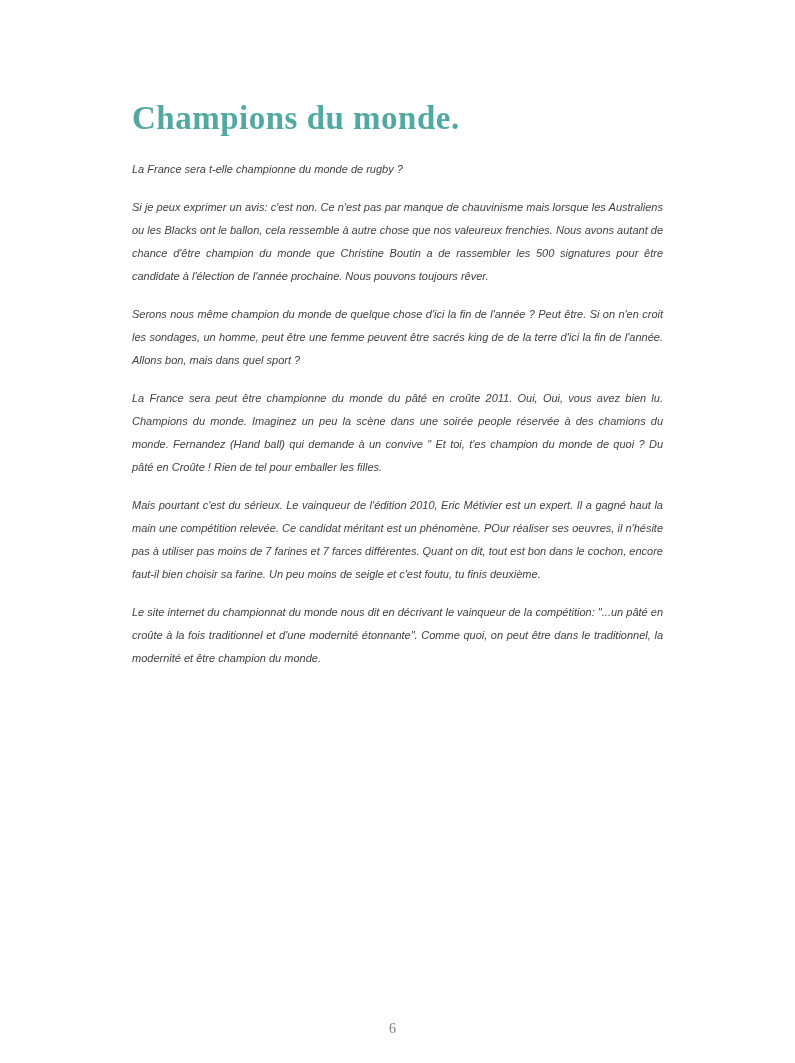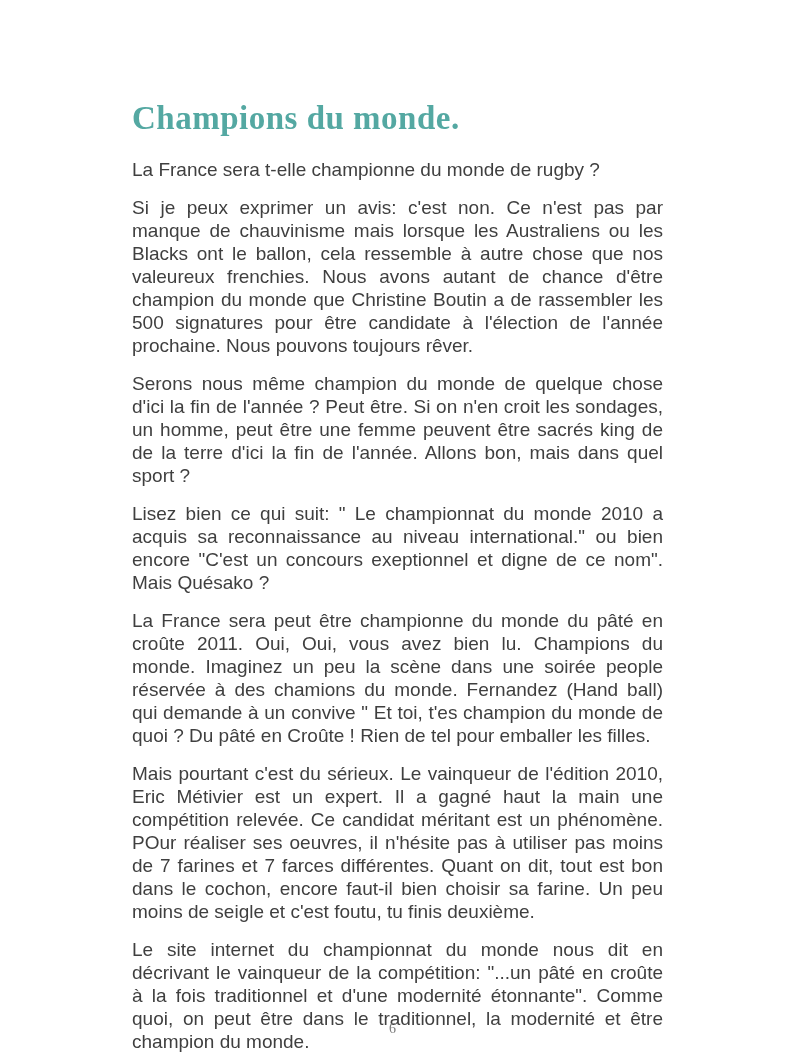--- a/index.html
+++ b/index.html
@@ -26,24 +26,25 @@
     margin: 100px 0 22px 0;
     font-family: "Liberation Serif", serif;
     font-weight: bold;
     font-size: 33px;
     line-height: 1.1;
     color: #54a8a2;
     letter-spacing: 0.5px;
   }
   .doc-paragraph {
     margin: 0 0 15px 0;
-    font-size: 19px;
+    font-size: 11px;
     line-height: 23px;
     color: #3f3f3f;
     text-align: justify;
+    font-style: italic;
   }
   .page-footer {
     position: absolute;
     left: 0;
     bottom: 26px;
     width: 100%;
     text-align: center;
   }
   .page-number {
     font-family: "Liberation Serif", serif;
@@ -53,21 +54,20 @@
 </style>
 </head>
 <body>
 
 <div class="page">
   <div class="content">
     <h1 class="doc-title">Champions du monde.</h1>
     <p class="doc-paragraph">La France sera t-elle championne du monde de rugby ?</p>
     <p class="doc-paragraph">Si je peux exprimer un avis: c'est non. Ce n'est pas par manque de chauvinisme mais lorsque les Australiens ou les Blacks ont le ballon, cela ressemble à autre chose que nos valeureux frenchies. Nous avons autant de chance d'être champion du monde que Christine Boutin a de rassembler les 500 signatures pour être candidate à l'élection de l'année prochaine. Nous pouvons toujours rêver.</p>
     <p class="doc-paragraph">Serons nous même champion du monde de quelque chose d'ici la fin de l'année ? Peut être. Si on n'en croit les sondages, un homme, peut être une femme peuvent être sacrés king de de la terre d'ici la fin de l'année. Allons bon, mais dans quel sport ?</p>
-    <p class="doc-paragraph">Lisez bien ce qui suit: " Le championnat du monde 2010 a acquis sa reconnaissance au niveau international." ou bien encore "C'est un concours exeptionnel et digne de ce nom". Mais Quésako ?</p>
     <p class="doc-paragraph">La France sera peut être championne du monde du pâté en croûte 2011. Oui, Oui, vous avez bien lu. Champions du monde. Imaginez un peu la scène dans une soirée people réservée à des chamions du monde. Fernandez (Hand ball) qui demande à un convive " Et toi, t'es champion du monde de quoi ? Du pâté en Croûte ! Rien de tel pour emballer les filles.</p>
     <p class="doc-paragraph">Mais pourtant c'est du sérieux. Le vainqueur de l'édition 2010, Eric Métivier est un expert. Il a gagné haut la main une compétition relevée. Ce candidat méritant est un phénomène. POur réaliser ses oeuvres, il n'hésite pas à utiliser pas moins de 7 farines et 7 farces différentes. Quant on dit, tout est bon dans le cochon, encore faut-il bien choisir sa farine. Un peu moins de seigle et c'est foutu, tu finis deuxième.</p>
     <p class="doc-paragraph">Le site internet du championnat du monde nous dit en décrivant le vainqueur de la compétition: "...un pâté en croûte à la fois traditionnel et d'une modernité étonnante". Comme quoi, on peut être dans le traditionnel, la modernité et être champion du monde.</p>
   </div>
   <div class="page-footer">
     <span class="page-number">6</span>
   </div>
 </div>
 
 </body></html>

